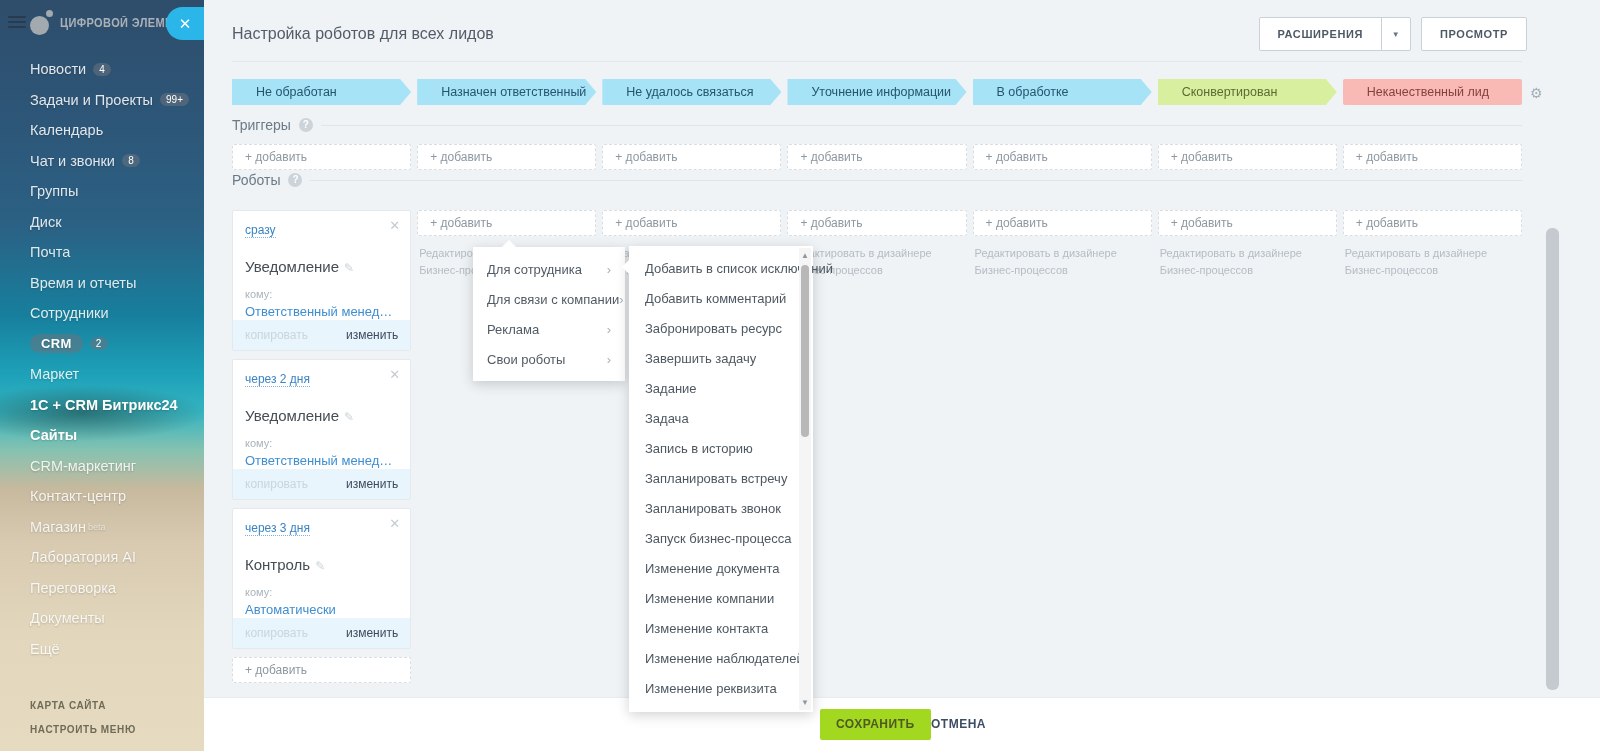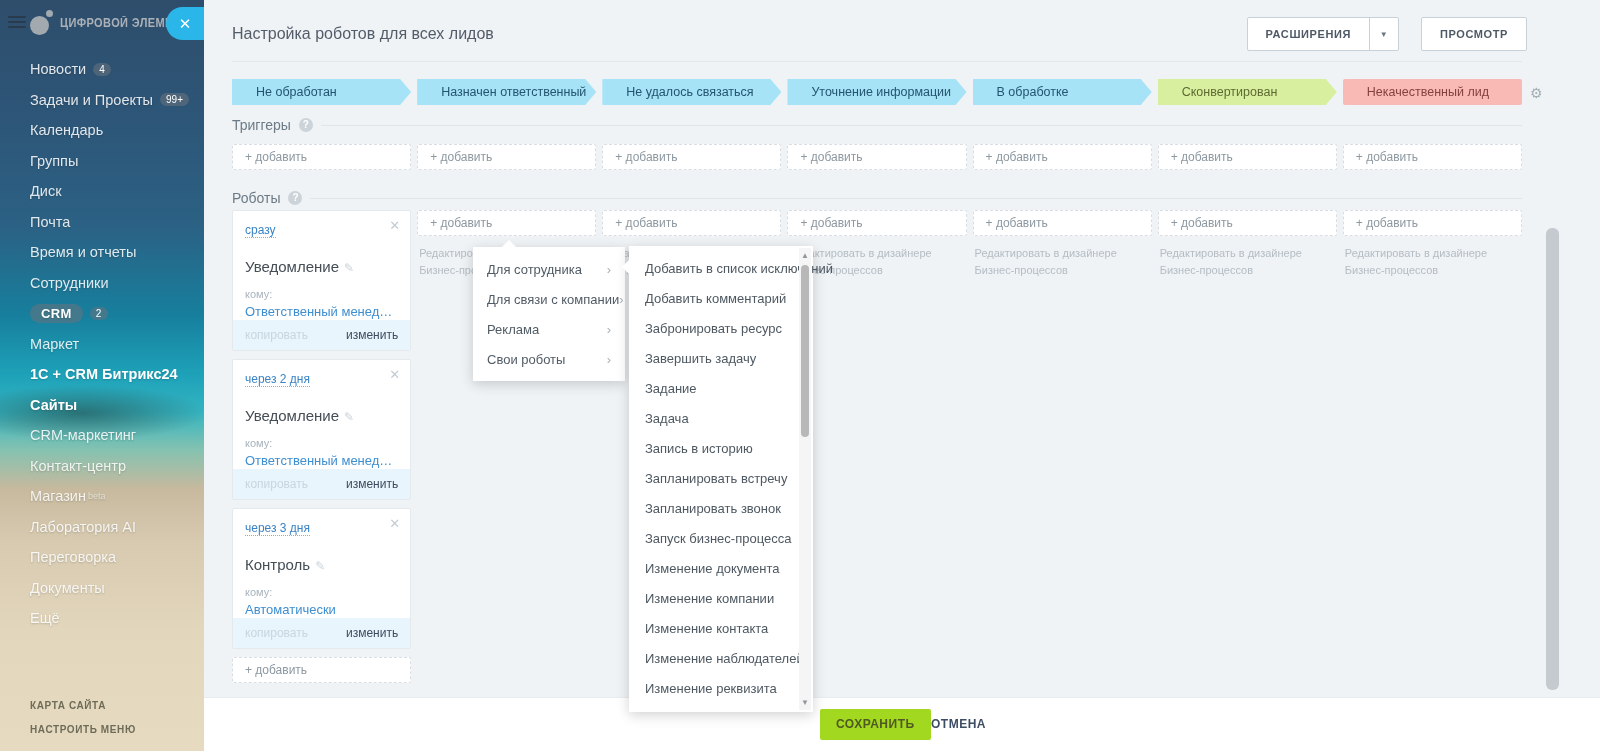--- a/index.html
+++ b/index.html
@@ -53,21 +53,21 @@
   .beta { font-size:9px; color:rgba(255,255,255,0.6); vertical-align:super; margin-left:2px; }
   .sb-footer { position:absolute; left:30px; bottom:16px; }
   .sb-flink {
     display:block; font-size:10px; font-weight:bold; letter-spacing:0.6px;
     color:rgba(80,80,62,0.8); margin-top:13px; cursor:pointer; text-shadow:none;
   }
 
   
   .main { position:absolute; left:204px; top:0; right:0; bottom:0; background:#eff3f6; }
   .page-title { position:absolute; left:28px; top:25px; font-size:16px; color:#535c69; }
-  .hdr-buttons { position:absolute; top:17px; right:73px; display:flex; gap:22px; }
+  .hdr-buttons { position:absolute; top:17px; right:73px; display:flex; gap:10px; }
   .btn-outline {
     height:34px; border:1px solid #c9d1d8; background:#fff; border-radius:2px;
     color:#4f5966; font-size:11px; font-weight:bold; letter-spacing:0.6px;
     display:flex; align-items:center; cursor:pointer;
   }
   .btn-outline .lbl { padding:0 18px; }
   .btn-split-div { width:1px; height:100%; background:#c9d1d8; }
   .btn-caret { width:28px; text-align:center; font-size:8px; color:#6b7682; }
   .hdr-divider { position:absolute; left:28px; right:78px; top:61px; height:1px; background:#e3e8eb; }
 
@@ -195,20 +195,24 @@
       <span class="sb-badge">4</span>
     </div>
     <div class="sb-item">
       <span>Задачи и Проекты</span>
       <span class="sb-badge">99+</span>
     </div>
     <div class="sb-item">
       <span>Календарь</span>
     </div>
     <div class="sb-item">
+      <span>Чат и звонки</span>
+      <span class="sb-badge">8</span>
+    </div>
+    <div class="sb-item">
       <span>Группы</span>
     </div>
     <div class="sb-item">
       <span>Диск</span>
     </div>
     <div class="sb-item">
       <span>Почта</span>
     </div>
     <div class="sb-item">
       <span>Время и отчеты</span>
@@ -297,21 +301,21 @@
       <div class="add-btn">+ добавить</div>
       <div class="add-btn">+ добавить</div>
       <div class="add-btn">+ добавить</div>
       <div class="add-btn">+ добавить</div>
       <div class="add-btn">+ добавить</div>
       <div class="add-btn">+ добавить</div>
       <div class="add-btn">+ добавить</div>
     </div>
   </div>
 
-  <div class="content sec-header" style="top:190px;">
+  <div class="content sec-header" style="top:172px;">
     <span class="sec-title">Роботы</span>
     <span class="help-circle">?</span>
     <span class="sec-rule"></span>
   </div>
 
   <div class="content robots-row">
     <div class="row7">
 
       <div>
         <div class="card">

